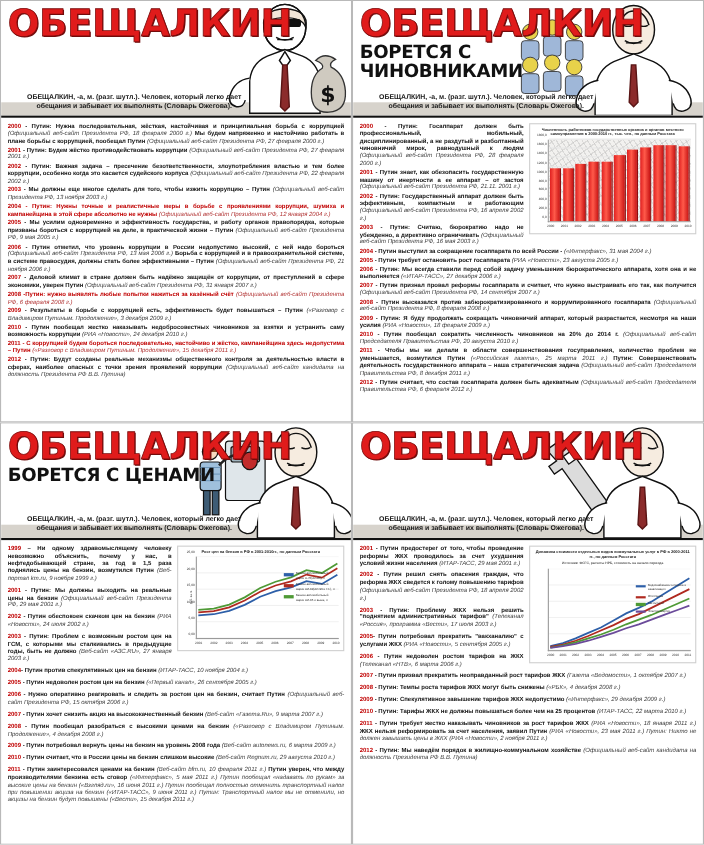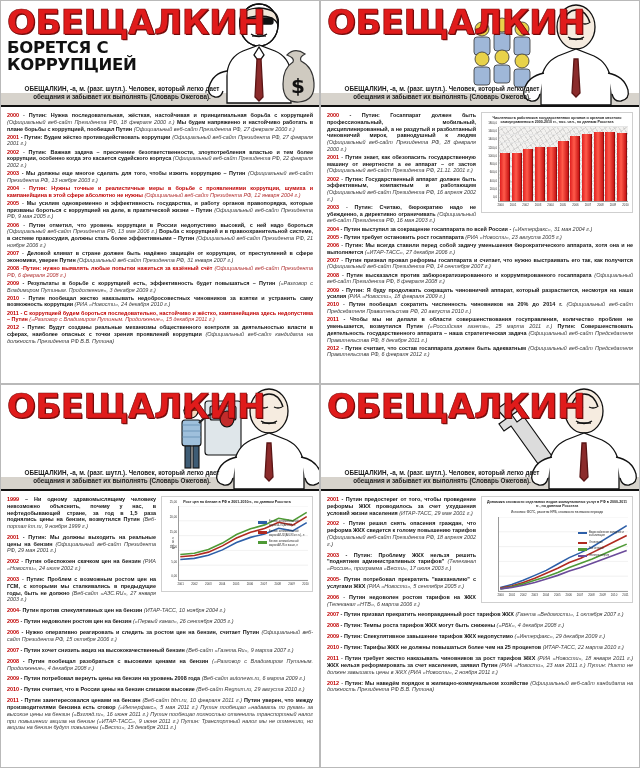--- a/index.html
+++ b/index.html
@@ -216,21 +216,20 @@
             <path d="M90 70 q14 2 18 16 q2 8 -6 10 q-6 1 -8 -6" fill="#fff"></path>
           </g>
           <g>
             <path d="M86 54 q8 -8 18 -1 q-6 3 -4 7 q12 6 13 22 q1 18 -15 19 q-16 1 -16 -18 q0 -16 10 -22 q2 -4 -6 -7z" fill="#cfcac0" stroke="#333" stroke-width="1.2"></path>
             <text x="97" y="92" font-family="DejaVu Sans, sans-serif" font-size="20" font-weight="bold" fill="#111" text-anchor="middle">$</text>
           </g>
         </svg>
       </div>
       <div class="hdr-texts">
         <div class="title">ОБЕЩАЛКИН</div>
-        <div class="subtitle">БОРЕТСЯ С КОРРУПЦИЕЙ</div>
       </div>
       <div class="defn">ОБЕЩАЛКИН, -а, м. (разг. шутл.). Человек, который легко дает обещания и забывает их выполнять (Словарь Ожегова).</div>
     </div>
     <div class="body">
       <div class="entries">
           <p class="entry"><span class="yr">2000</span> - Путин: Нужна последовательная, жёсткая, настойчивая и принципиальная борьба с коррупцией <span class="src">(Официальный веб-сайт Президента РФ, 18 февраля 2000 г.)</span>  Мы будем напряженно и настойчиво работать в плане борьбы с коррупцией, пообещал Путин <span class="src">(Официальный веб-сайт Президента РФ, 27 февраля 2000 г.)</span></p>
           <p class="entry"><span class="yr">2001</span> - Путин: Будем жёстко противодействовать коррупции <span class="src">(Официальный веб-сайт Президента РФ, 27 февраля 2001 г.)</span></p>
           <p class="entry"><span class="yr">2002</span> - Путин: Важная задача – пресечение безответственности, злоупотребления властью и тем более коррупции, особенно когда это касается судейского корпуса <span class="src">(Официальный веб-сайт Президента РФ, 22 февраля 2002 г.)</span></p>
           <p class="entry"><span class="yr">2003</span> - Мы должны еще многое сделать для того, чтобы изжить коррупцию – Путин <span class="src">(Официальный веб-сайт Президента РФ, 13 ноября 2003 г.)</span></p>
           <p class="entry red"><span class="yr">2004</span> - Путин: Нужны точные и реалистичные меры в борьбе с проявлениями коррупции, шумиха и кампанейщина в этой сфере абсолютно не нужны <span class="src">(Официальный веб-сайт Президента РФ, 12 января 2004 г.)</span></p>
@@ -276,20 +275,21 @@
             <path d="M105 38 h14" fill="none"></path>
             <path d="M112 48 l-18 7 q-15 7 -17 25 v24 h70 v-24 q-2 -18 -17 -25z" fill="#fff"></path>
             <path d="M110 58 l4 0 l2 34 l-4 4 l-4 -4z" fill="#8b2b2b" stroke="#5a1515"></path>
             <path d="M80 72 q-16 3 -20 17 q-2 9 7 11 q7 1 9 -7" fill="#fff"></path>
             <path d="M144 72 q16 3 20 17 q2 9 -7 11 q-7 1 -9 -7" fill="#fff"></path>
           </g>
         </svg>
       </div>
       <div class="hdr-texts">
         <div class="title">ОБЕЩАЛКИН</div>
+        <div class="subtitle">БОРЕТСЯ С ЧИНОВНИКАМИ</div>
       </div>
       <div class="defn">ОБЕЩАЛКИН, -а, м. (разг. шутл.). Человек, который легко дает обещания и забывает их выполнять (Словарь Ожегова).</div>
     </div>
     <div class="body">
       <div class="chart-float">
         <div class="chart-box">
           <div class="chart-title">Численность работников государственных органов и органов местного самоуправления в 2000-2010 гг., тыс. чел., по данным Росстата</div>
           <div class="plot">
             <div class="marble"></div>
           <div class="gridline" style="bottom: 0%;"></div>
@@ -386,21 +386,21 @@
             <path d="M100 48 l-18 7 q-15 7 -17 25 v24 h70 v-24 q-2 -18 -17 -25z" fill="#fff"></path>
             <path d="M98 58 l4 0 l2 34 l-4 4 l-4 -4z" fill="#8b2b2b" stroke="#5a1515"></path>
             <path d="M68 72 q-16 3 -20 17 q-2 9 7 11 q7 1 9 -7" fill="#fff"></path>
             <path d="M132 72 q16 3 20 17 q2 9 -7 11 q-7 1 -9 -7" fill="#fff"></path>
           </g>
         </svg>
       </div>
       <div class="hdr-texts">
         <div class="title">ОБЕЩАЛКИН</div>
         <div class="subtitle">
-          <br>
+          <span>БОРЕТСЯ С ЦЕНАМИ</span><br>
         </div>
       </div>
       <div class="defn">ОБЕЩАЛКИН, -а, м. (разг. шутл.). Человек, который легко дает обещания и забывает их выполнять (Словарь Ожегова).</div>
     </div>
     <div class="body">
       <div class="chart-float">
         <div class="chart-box">
           <div class="chart-title">Рост цен на бензин в РФ в 2001-2010гг., по данным Росстата</div>
           <div class="plot">
             <div class="axis-name">руб. за л.</div>

